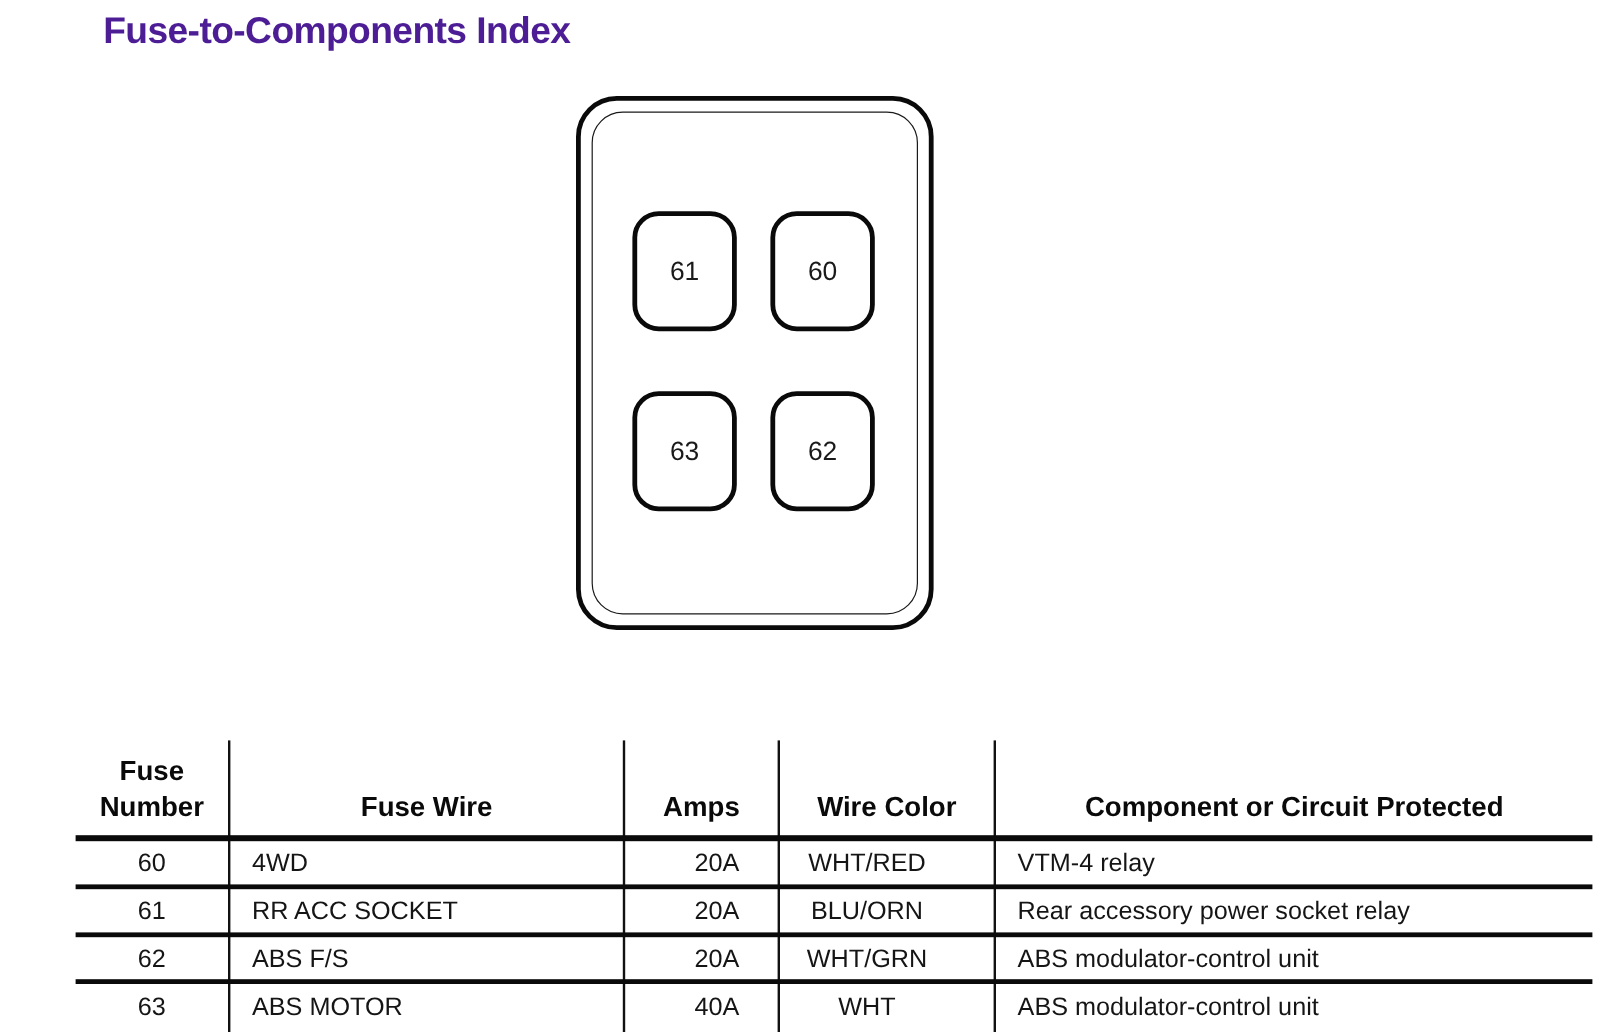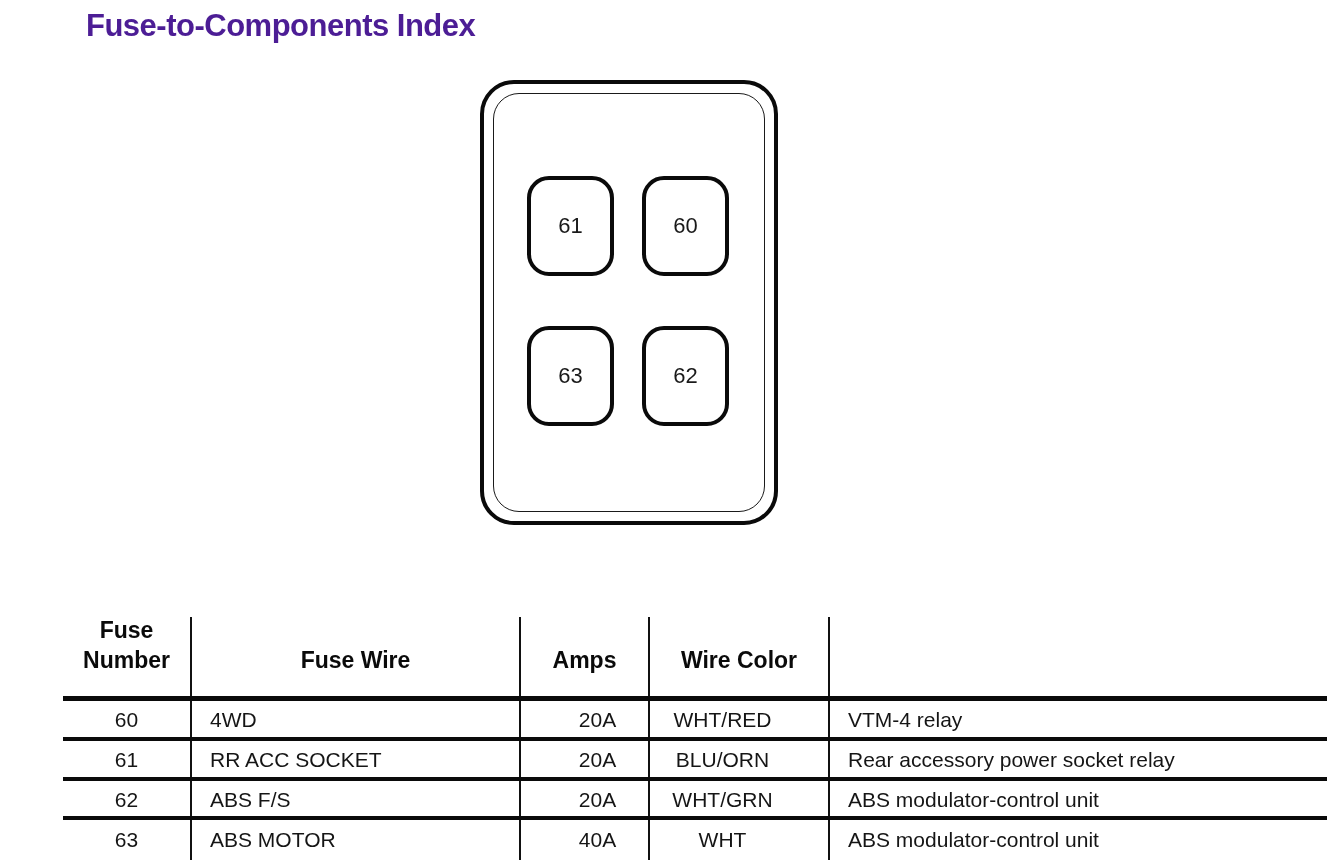--- a/index.html
+++ b/index.html
@@ -103,21 +103,21 @@
   .hline-r3 { top: 816px; }
 
   .th {
     position: absolute;
     top: 617px;
     height: 79px;
     display: flex;
     flex-direction: column;
     justify-content: flex-end;
     align-items: center;
-    padding-bottom: 20px;
+    padding-bottom: 8px;
     box-sizing: border-box;
     font-size: 23px;
     font-weight: 700;
     color: #0a0a0a;
     text-align: center;
     white-space: pre-line;
     line-height: 1.3;
   }
   .th-c1 { left: 63px;  width: 127px; }
   .th-c2 { left: 192px; width: 327px; }
@@ -179,20 +179,21 @@
     <div class="hline hline-header"></div>
     <div class="hline hline-r1"></div>
     <div class="hline hline-r2"></div>
     <div class="hline hline-r3"></div>
 
     <div class="th th-c1">Fuse
 Number</div>
     <div class="th th-c2">Fuse Wire</div>
     <div class="th th-c3">Amps</div>
     <div class="th th-c4">Wire Color</div>
+    <div class="th th-c5">Component or Circuit Protected</div>
 
     <div class="row-0">
       <div class="td td-center col-number">60</div>
       <div class="td td-left   col-name">4WD</div>
       <div class="td td-center col-amps">20A</div>
       <div class="td td-center col-wire">WHT/RED</div>
       <div class="td td-left   col-comp">VTM-4 relay</div>
     </div>
 
     <div class="row-1">

